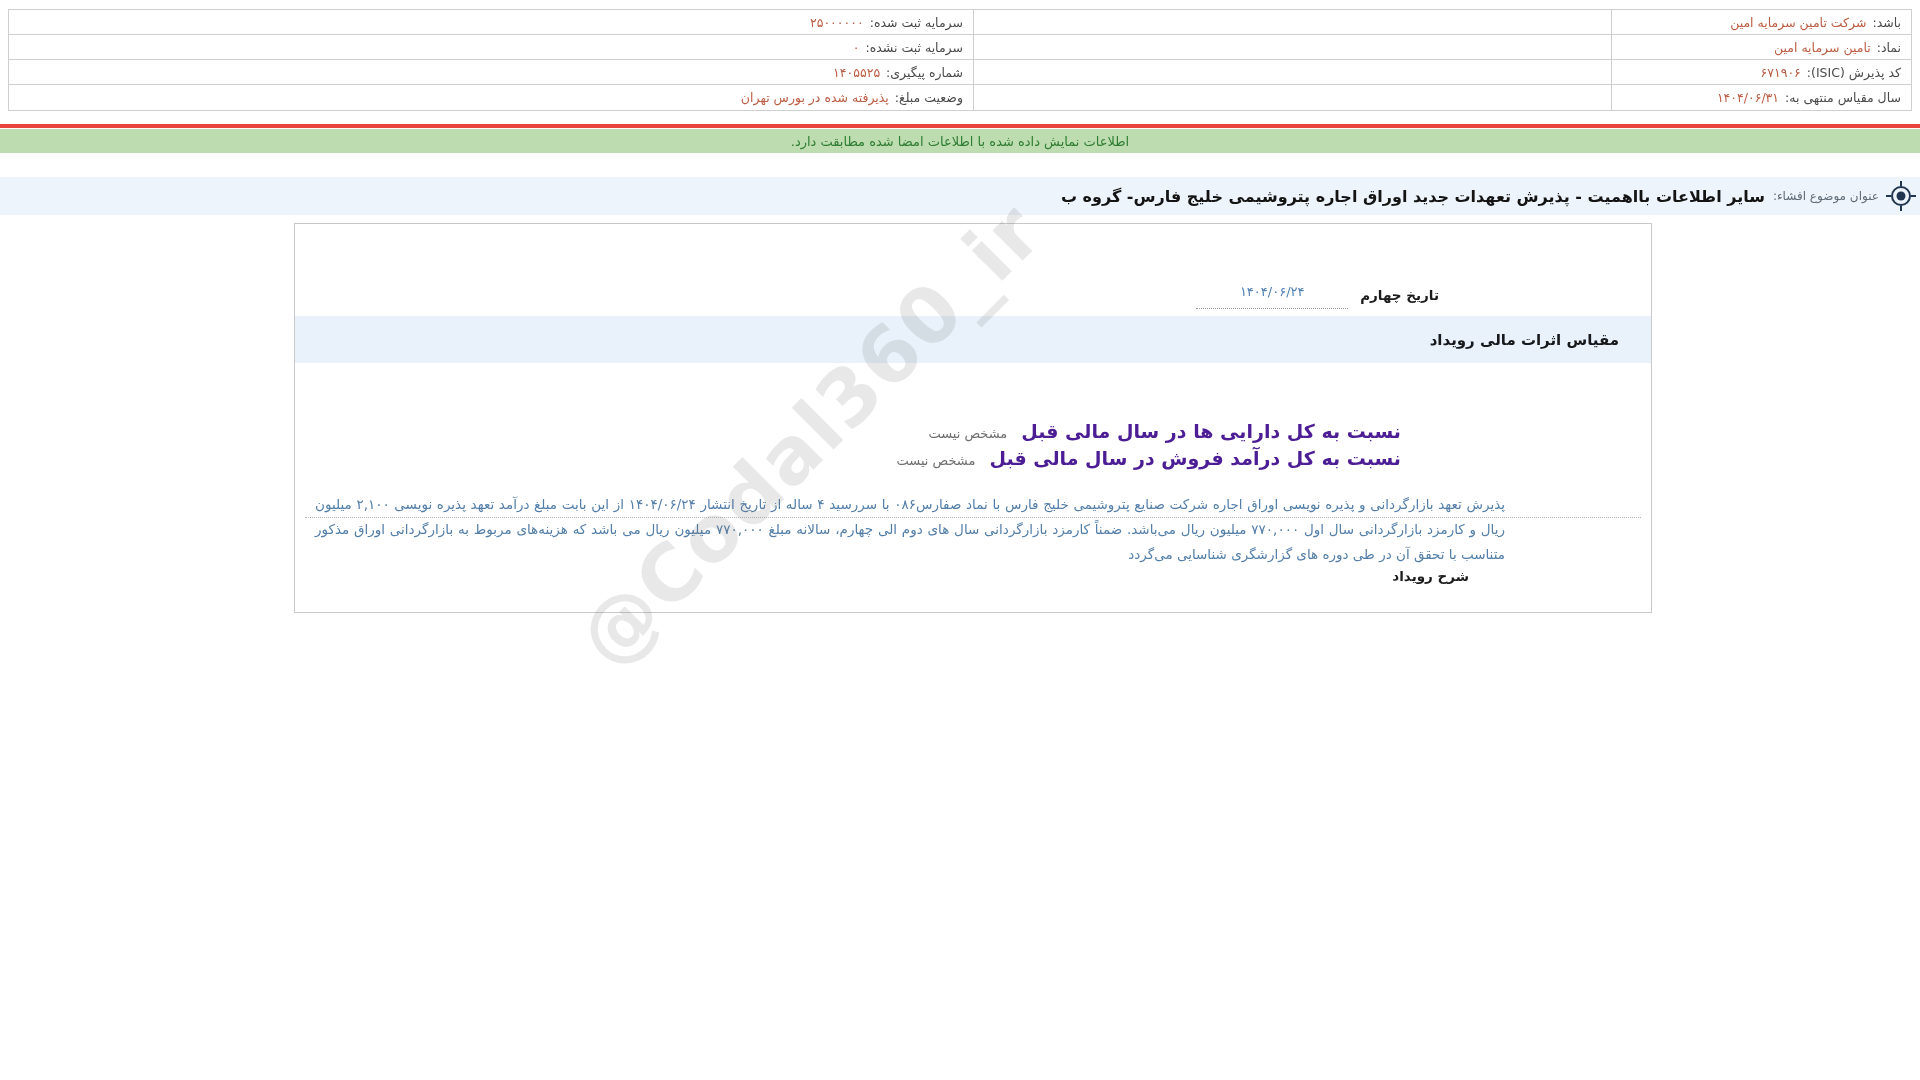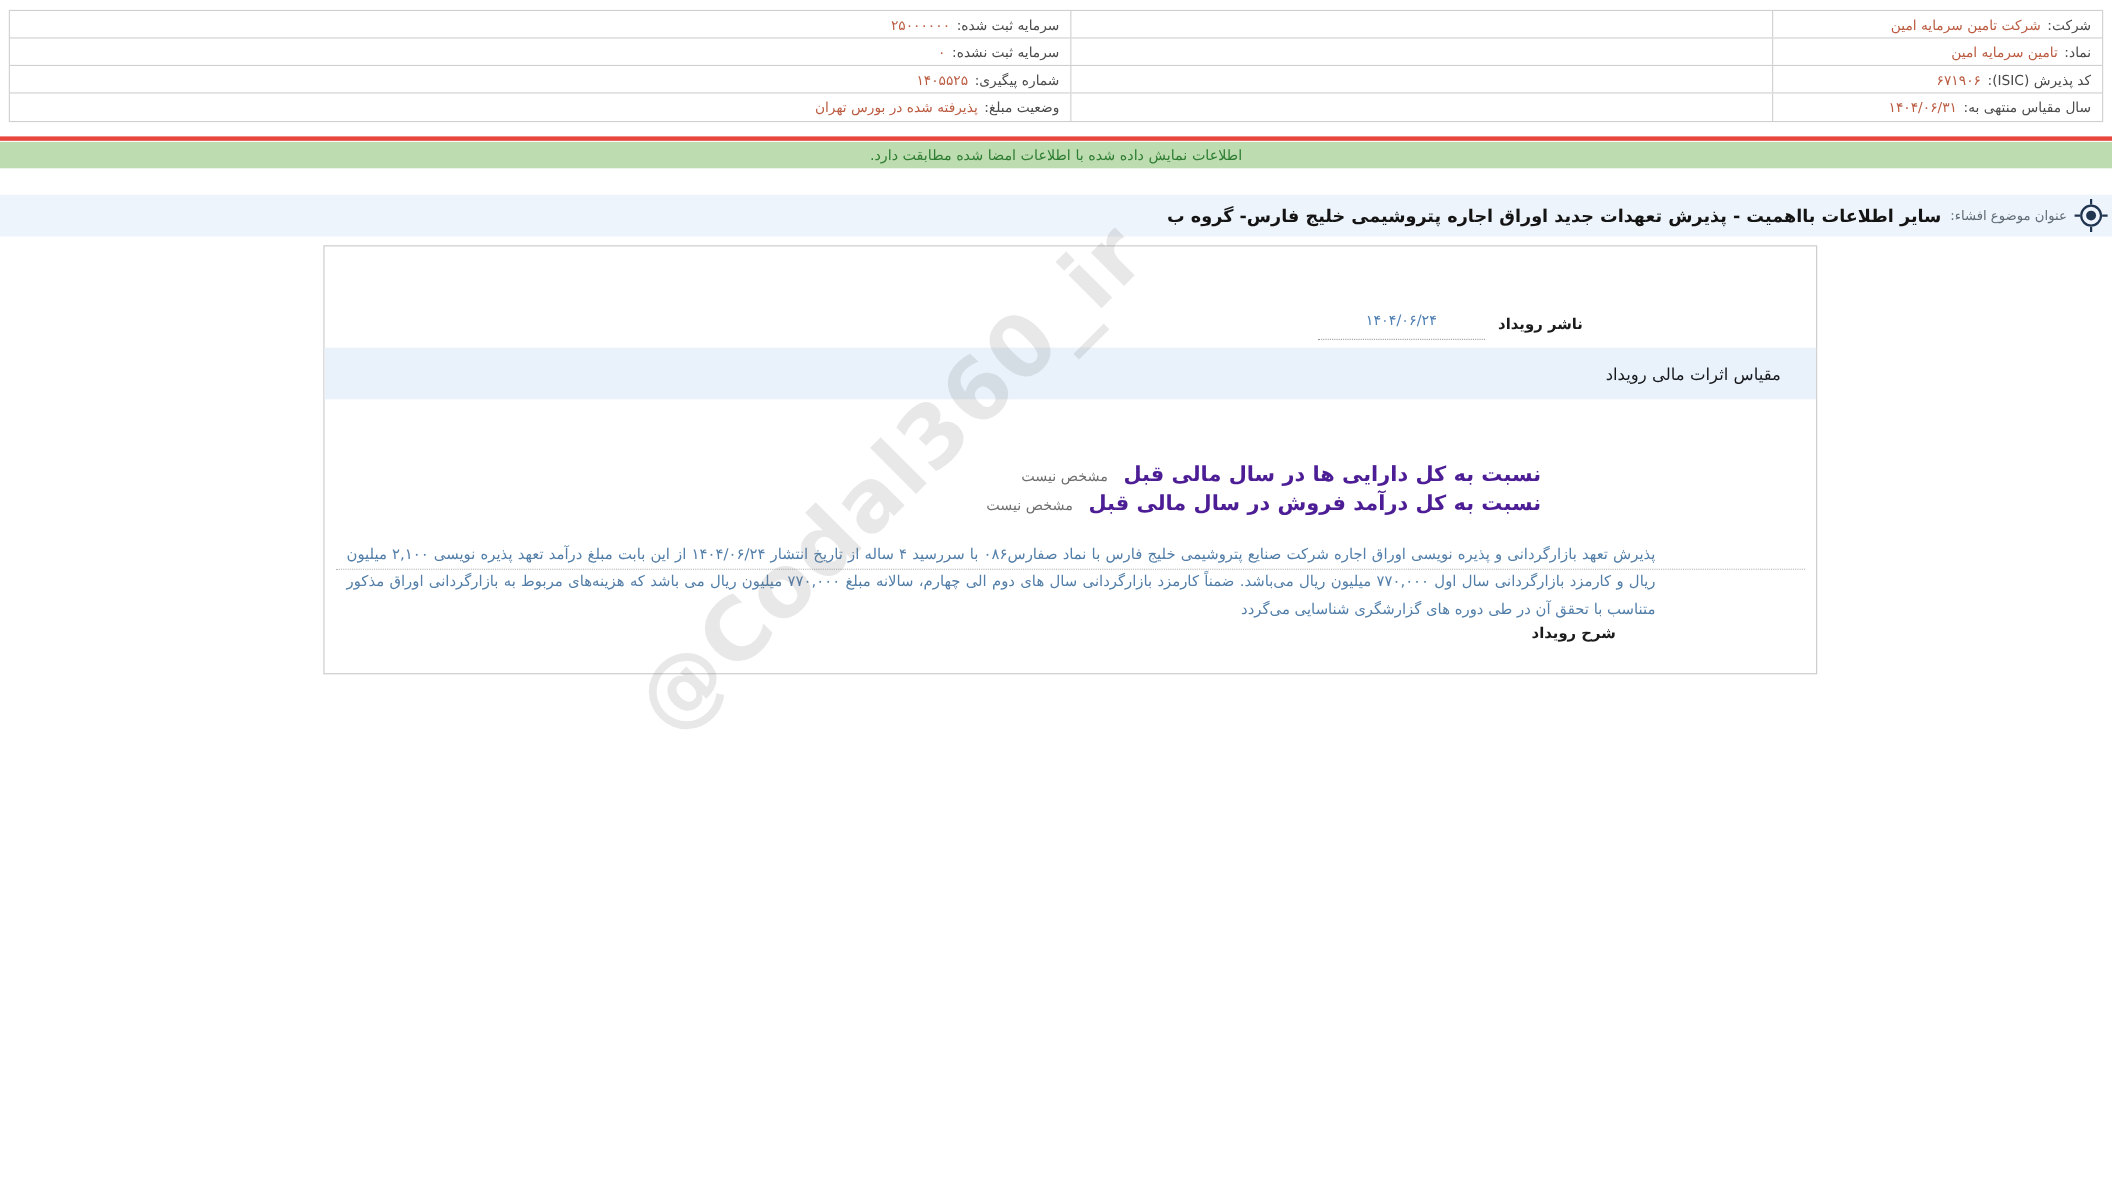--- a/index.html
+++ b/index.html
@@ -54,21 +54,21 @@
   }
   .date-label { font-size: 13.5px; font-weight: bold; color: #1c1c1c; margin-top: 3px; }
   .date-cell {
     min-width: 152px; margin-right: 12px; text-align: center;
     color: #4d7fb2; font-size: 13px; padding-bottom: 9px;
     border-bottom: 1px dotted #9a9a9a;
   }
   .section-band {
     position: absolute; top: 92px; left: 0; right: 0; height: 47px;
     background: #e9f2fb; display: flex; align-items: center;
-    padding-right: 32px; font-size: 15px; font-weight: normal; color: #16181b;
+    padding-right: 32px; font-size: 15px; font-weight: bold; color: #16181b;
   }
   .field-row {
     position: absolute; right: 0; left: 0;
     display: flex; direction: rtl; align-items: baseline;
     padding-right: 250px;
   }
   .field-row.fr1 { top: 196px; }
   .field-row.fr2 { top: 223px; }
   .field-label { font-size: 19px; font-weight: bold; color: #4c1d95; white-space: nowrap; }
   .field-value { font-size: 13px; color: #6e6e6e; margin-right: 14px; white-space: nowrap; }
@@ -98,21 +98,21 @@
     direction: ltr; text-align: center;
     pointer-events: none; white-space: nowrap;
   }
 </style>
 </head>
 <body>
 
 <div class="hdr-table">
   <div class="hdr-row">
     <div class="hdr-cell cell-c">
-      <span class="f-label">شرکت:</span>
+      <span class="f-label">باشد:</span>
       <span class="f-value">شرکت تامین سرمایه امین</span>
     </div>
     <div class="hdr-cell cell-b"></div>
     <div class="hdr-cell cell-a">
       <span class="f-label">سرمایه ثبت شده:</span>
       <span class="f-value">۲۵۰۰۰۰۰۰</span>
     </div>
   </div>
   <div class="hdr-row">
     <div class="hdr-cell cell-c">
@@ -165,21 +165,21 @@
     </g>
     <circle cx="16" cy="16" r="4.5" fill="#20354f"></circle>
   </svg>
   <span class="subject-label">عنوان موضوع افشاء:</span>
   <span class="subject-title">سایر اطلاعات بااهمیت - پذیرش تعهدات جدید اوراق اجاره پتروشیمی خلیج فارس- گروه ب</span>
 </div>
 
 <div class="card">
 
   <div class="date-row">
-    <span class="date-label">ناشر رویداد</span>
+    <span class="date-label">تاریخ چهارم</span>
     <span class="date-cell">۱۴۰۴/۰۶/۲۴</span>
   </div>
 
   <div class="section-band">
     <span>مقیاس اثرات مالی رویداد</span>
   </div>
 
   <div class="field-row fr1">
     <span class="field-label">نسبت به کل دارایی ها در سال مالی قبل</span>
     <span class="field-value">مشخص نیست</span>

